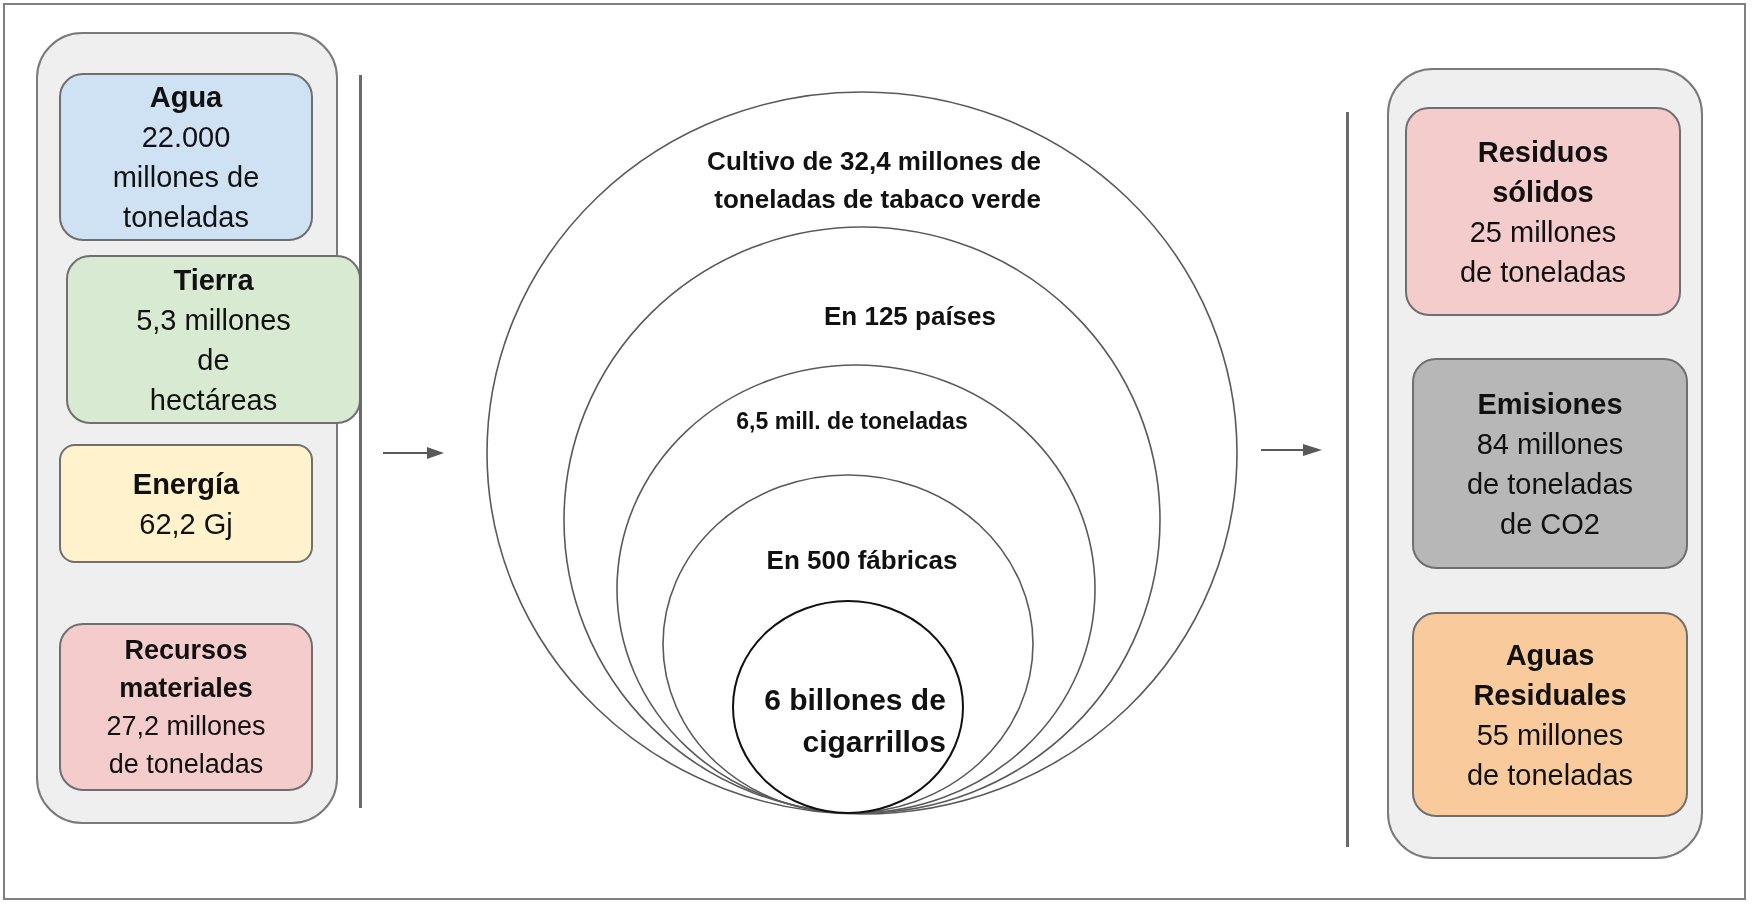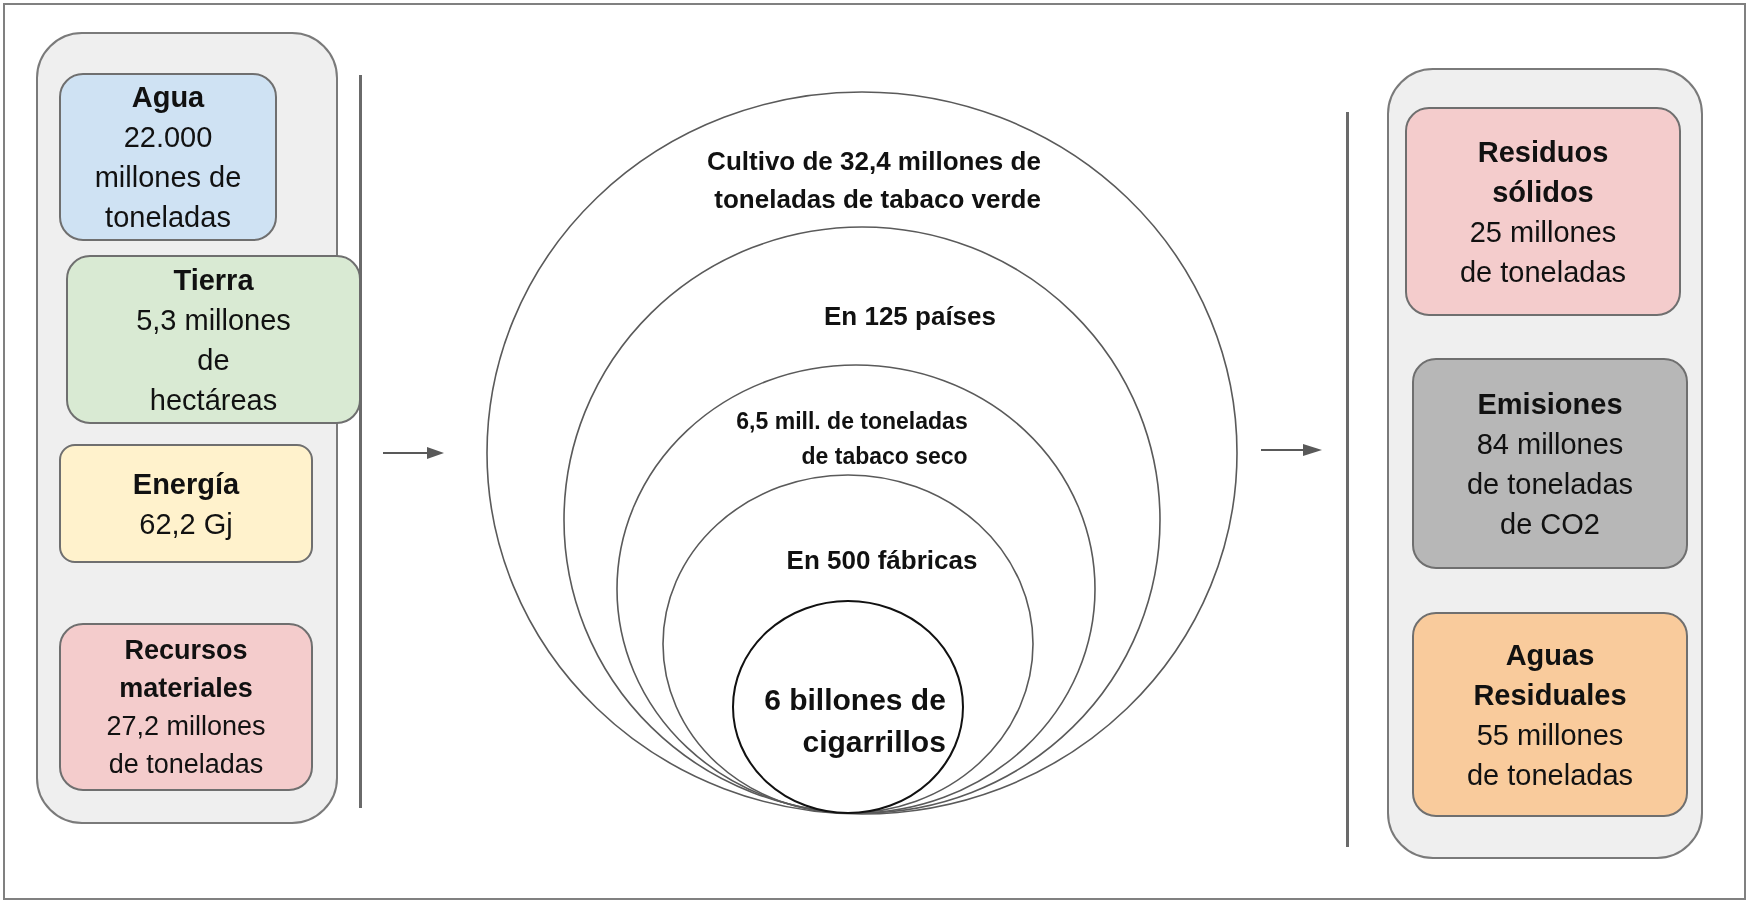--- a/index.html
+++ b/index.html
@@ -19,21 +19,21 @@
   svg.circles { position: absolute; left: 0; top: 0; }
   .clabel { position: absolute; text-align: right; font-weight: bold; white-space: nowrap; transform: translateX(-50%); }
 </style>
 </head>
 <body>
 
 <div class="frame"></div>
 
 <div class="panel" style="left:36px; top:32px; width:302px; height:792px;"></div>
 
-<div class="box" style="left:59px; top:73px; width:218px; height:168px; background:#cfe2f3;">
+<div class="box" style="left:59px; top:73px; width:254px; height:168px; background:#cfe2f3;">
   <div class="title">Agua</div>
   <div class="value">22.000</div>
   <div class="value">millones de</div>
   <div class="value">toneladas</div>
 </div>
 
 <div class="box" style="left:66px; top:255px; width:295px; height:169px; background:#d9ead3;">
   <div class="title">Tierra</div>
   <div class="value">5,3 millones</div>
   <div class="value">de</div>
@@ -71,24 +71,23 @@
   <div>Cultivo de 32,4 millones de</div>
   <div>toneladas de tabaco verde</div>
 </div>
 
 <div class="clabel" style="left:873px; top:298px; font-size:26px; line-height:36px;margin-left:37px;">
   <div>En 125 países</div>
 </div>
 
 <div class="clabel" style="left:852px; top:404px; font-size:23px; line-height:35px;">
   <div>6,5 mill. de toneladas</div>
-  <div>de tabaco seco</div>
 </div>
 
-<div class="clabel" style="left:862px; top:542px; font-size:26px; line-height:36px;margin-left:20px;">
+<div class="clabel" style="left:862px; top:542px; font-size:26px; line-height:36px;">
   <div>En 500 fábricas</div>
 </div>
 
 <div class="clabel" style="left:855px; top:679px; font-size:30px; line-height:42px;">
   <div>6 billones de</div>
   <div>cigarrillos</div>
 </div>
 
 <svg class="arrow" style="left:1261px; top:443px;" width="62" height="14" viewBox="0 0 62 14">
   <line x1="0" y1="7" x2="44" y2="7" stroke="#595959" stroke-width="2"></line>

